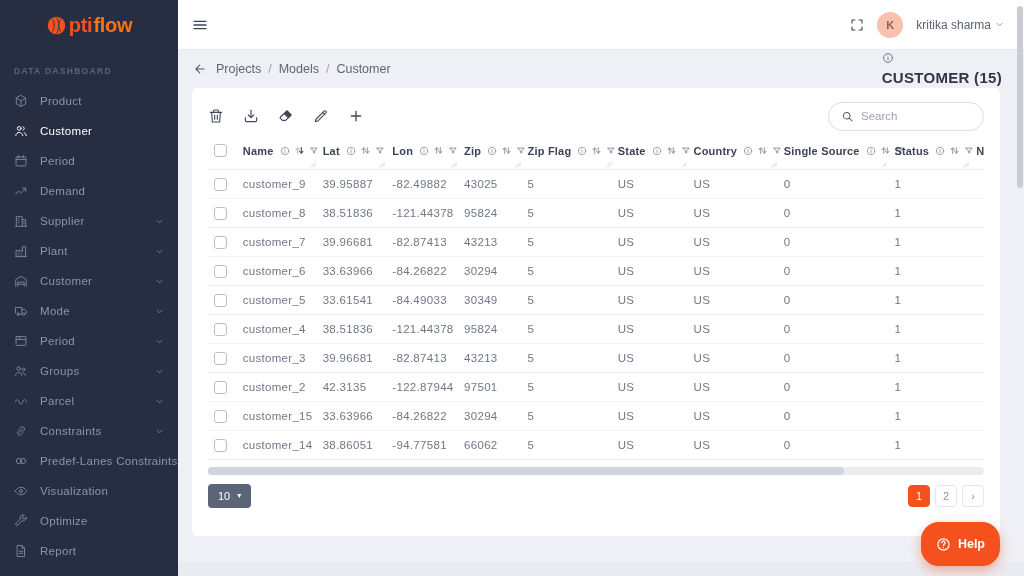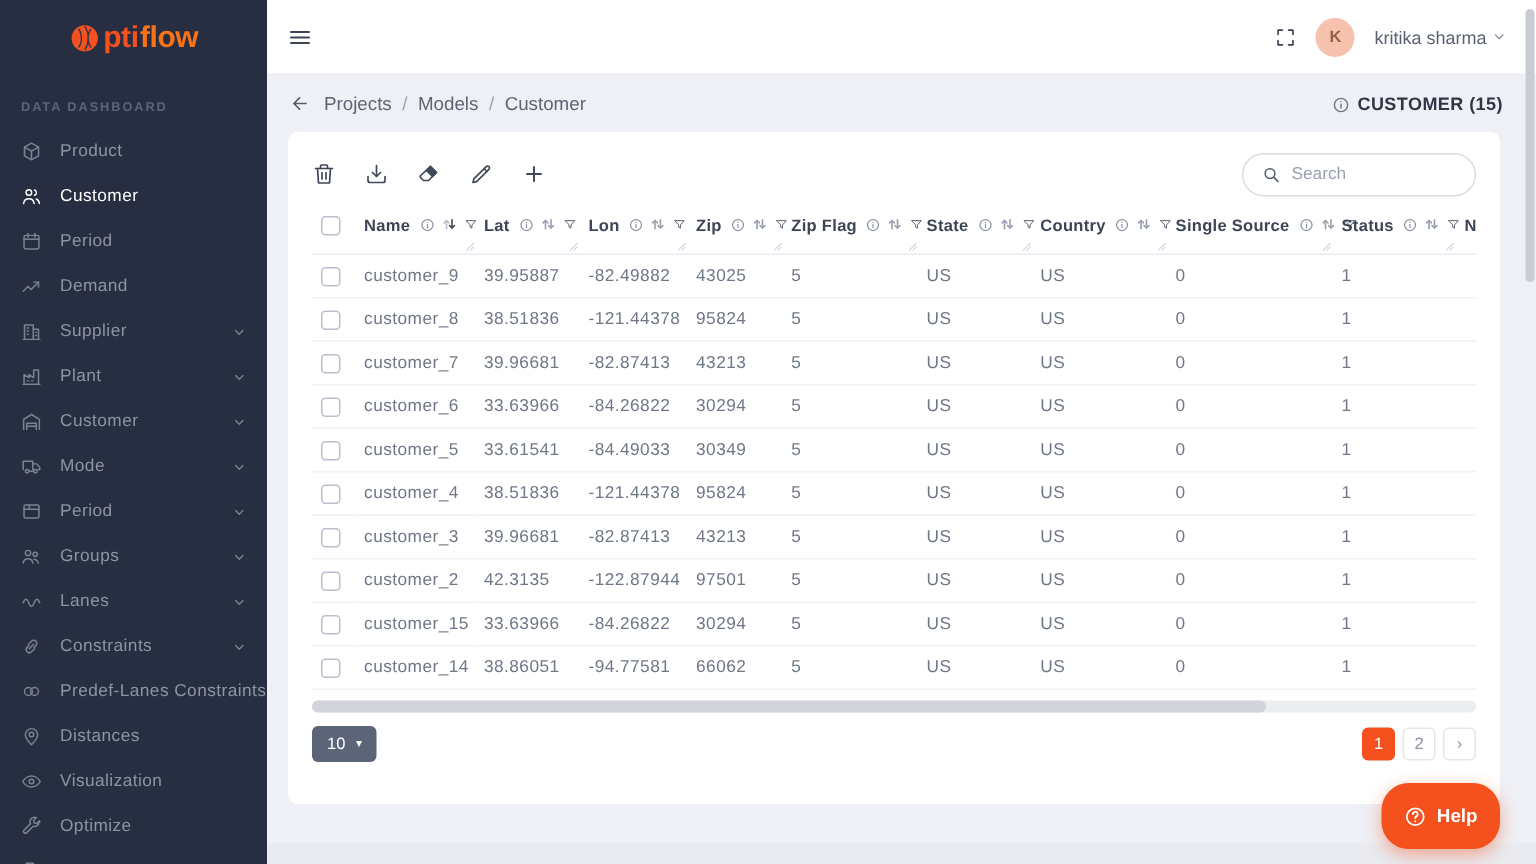--- a/index.html
+++ b/index.html
@@ -38,22 +38,22 @@
     font-size:11px; font-weight:700; display:flex; align-items:center; justify-content:center; }
   .username { font-size:12px; color:#5a6170; display:flex; align-items:center; gap:4px; }
   .username .icon svg { width:9px; height:9px; color:#8b92a2; }
 
   .breadcrumb-row { height:38px; display:flex; align-items:center; padding:0 22px 0 15px; }
   .back-arrow { display:inline-flex; color:#555d6e; margin-right:9px; cursor:pointer; }
   .back-arrow svg { width:14px; height:14px; }
   .breadcrumb { display:flex; align-items:center; gap:7px; font-size:12.5px; color:#5d6575; }
   .bc-sep { color:#9ba2b1; }
   .bc-item { cursor:pointer; }
-  .right-title { margin-left:auto; display:flex; align-items:flex-end; gap:5px;
-    font-size:12px; font-weight:700; letter-spacing:.3px; color:#2f3645; }
+  .right-title { margin-left:auto; display:flex; align-items:flex-start; gap:5px;
+    font-size:15px; font-weight:700; letter-spacing:.3px; color:#2f3645;flex-direction:column; }
   .right-title .icon { display:inline-flex; color:#6e7686; }
   .right-title .icon svg { width:12px; height:12px; }
 
   
   .card { margin:0 24px 0 14px; height:448px; background:#ffffff; border-radius:6px;
     padding:10px 16px 8px 16px; position:relative; }
   .card-toolbar { display:flex; align-items:center; height:36px; }
   .tool-icons { display:flex; align-items:center; gap:19px; }
   .tool-btn { display:inline-flex; color:#40485a; cursor:pointer; }
   .tool-btn svg { width:16px; height:16px; }
@@ -257,21 +257,21 @@
               <path d="M5.5 9l6.5 6.5L18.5 9"></path>
             </svg>
           </span>
         </div>
         <div class="nav-item">
           <span class="icon nav-ic">
             <svg viewBox="0 0 24 24" fill="none" stroke="currentColor" stroke-width="1.7" stroke-linecap="round" stroke-linejoin="round">
               <path d="M2.5 13.5c2.2-5.5 4.1-5.5 6.3 0s4.1 5.5 6.3 0 4.1-5.5 6.3 0"></path>
             </svg>
           </span>
-          <span class="nav-label">Lanes</span>
+          <span class="nav-label">Parcel</span>
           <span class="icon chev">
             <svg viewBox="0 0 24 24" fill="none" stroke="currentColor" stroke-width="2.4" stroke-linecap="round" stroke-linejoin="round">
               <path d="M5.5 9l6.5 6.5L18.5 9"></path>
             </svg>
           </span>
         </div>
         <div class="nav-item">
           <span class="icon nav-ic">
             <svg viewBox="0 0 24 24" fill="none" stroke="currentColor" stroke-width="1.7" stroke-linecap="round" stroke-linejoin="round">
               <path d="M9.5 14.5l5-5"></path>
@@ -287,29 +287,20 @@
           </span>
         </div>
         <div class="nav-item">
           <span class="icon nav-ic">
             <svg viewBox="0 0 24 24" fill="none" stroke="currentColor" stroke-width="1.7" stroke-linecap="round" stroke-linejoin="round">
               <circle cx="8.5" cy="12" r="4.5"></circle>
               <circle cx="15.5" cy="12" r="4.5"></circle>
             </svg>
           </span>
           <span class="nav-label">Predef-Lanes Constraints</span>
-        </div>
-        <div class="nav-item">
-          <span class="icon nav-ic">
-            <svg viewBox="0 0 24 24" fill="none" stroke="currentColor" stroke-width="1.7" stroke-linecap="round" stroke-linejoin="round">
-              <path d="M12 21.5c4-4.2 7-8 7-11.5a7 7 0 1 0-14 0c0 3.5 3 7.3 7 11.5z"></path>
-              <circle cx="12" cy="9.8" r="2.6"></circle>
-            </svg>
-          </span>
-          <span class="nav-label">Distances</span>
         </div>
         <div class="nav-item">
           <span class="icon nav-ic">
             <svg viewBox="0 0 24 24" fill="none" stroke="currentColor" stroke-width="1.7" stroke-linecap="round" stroke-linejoin="round">
               <path d="M2 12s3.5-6.3 10-6.3S22 12 22 12s-3.5 6.3-10 6.3S2 12 2 12z"></path>
               <circle cx="12" cy="12" r="2.6"></circle>
             </svg>
           </span>
           <span class="nav-label">Visualization</span>
         </div>

